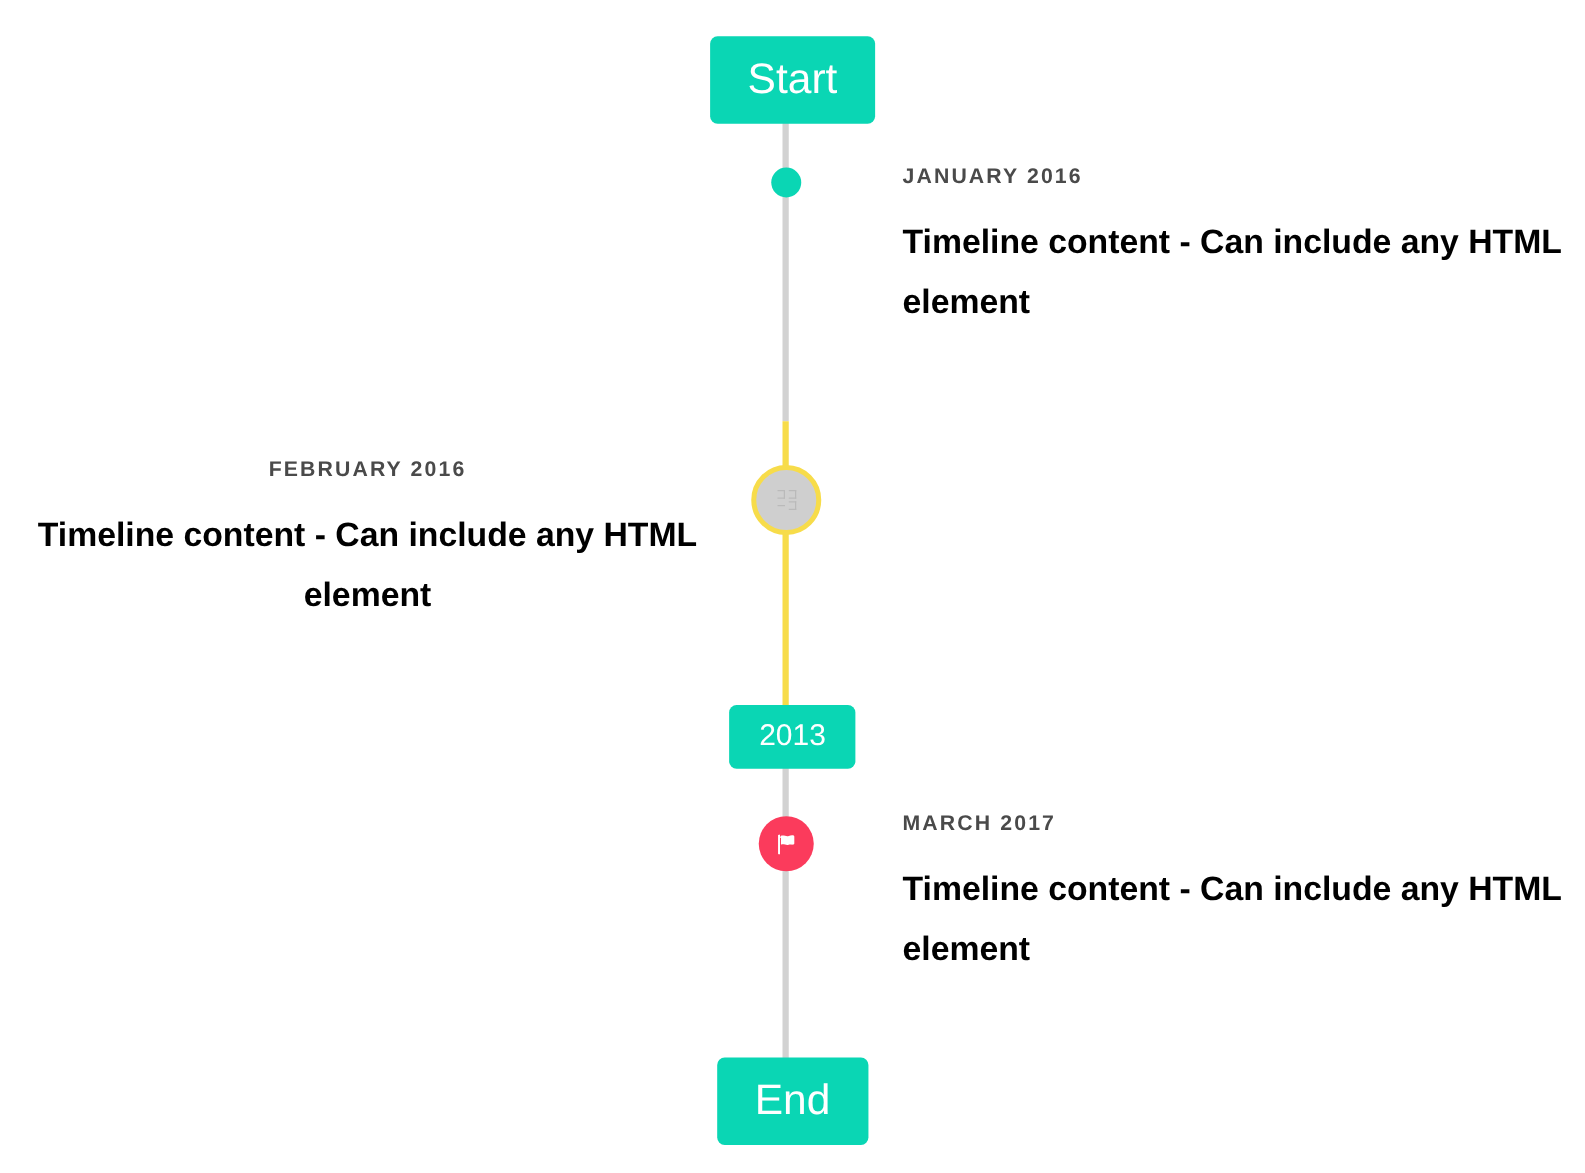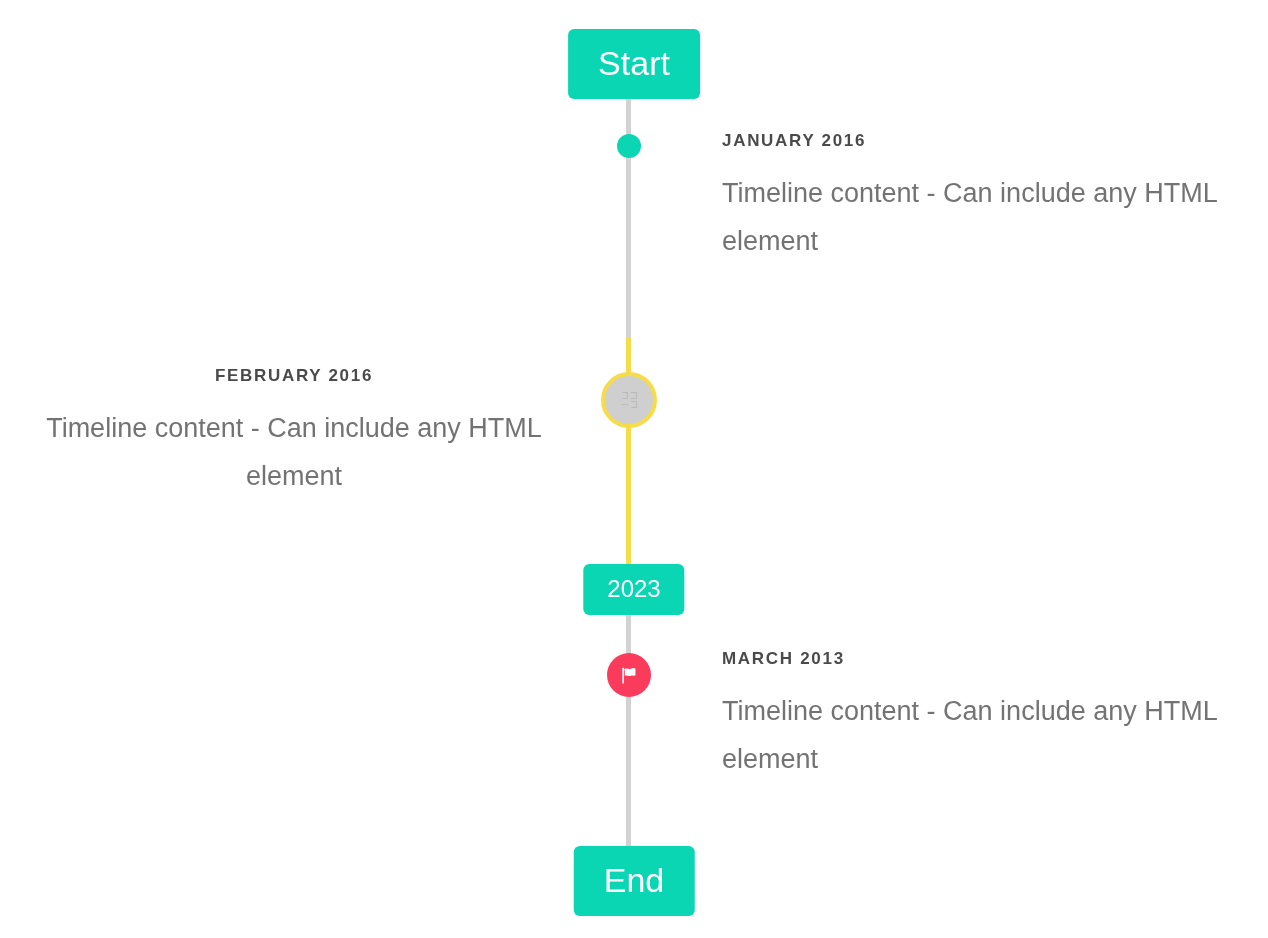--- a/index.html
+++ b/index.html
@@ -114,23 +114,23 @@
   .entry-date {
     font-size: 17px;
     font-weight: bold;
     letter-spacing: 1.7px;
     color: #4a4a4a;
     margin: 0 0 18px 0;
   }
   .entry-body {
     font-size: 27px;
     line-height: 1.78;
-    color: #737373;
+    color: #000000;
     margin: 0;
-    font-weight: 400;
+    font-weight: 700;
   }
 </style>
 </head>
 <body>
 
 <div class="timeline">
 
   <div class="axis-seg gray" style="top:96px;  height:241px;"></div>
   <div class="axis-seg yellow" style="top:337px; height:228px;"></div>
   <div class="axis-seg gray" style="top:614px; height:239px;"></div>
@@ -154,35 +154,35 @@
         <i></i>
     </span>
   </div>
 
   <div class="entry left" style="top:366px;">
     <p class="entry-date">FEBRUARY 2016</p>
     <p class="entry-body">Timeline content - Can include any HTML element</p>
   </div>
 
   <div class="badge small" style="top:564px;">
-    <span>2023</span>
+    <span>2013</span>
   </div>
 
   <div class="marker flag" style="top:675px;">
     <svg class="flag-icon" width="21" height="21" viewBox="0 0 24 24">
       <path fill="#ffffff" d="M5.2 3.1c-.62 0-1.12.5-1.12 1.12v16.2c0 .44.35.79.79.79s.79-.35.79-.79V4.9h.68
                c.3 0 .5.2.5.5v.5h-1.18V3.1H5.2z"></path>
       <rect x="4.1" y="3.1" width="1.6" height="17.9" rx="0.75" fill="#ffffff"></rect>
       <path fill="#ffffff" d="M6.6 4.2c2.6-1.1 4.6.9 7.1.1 1.5-.5 2.6-1 4.1-.6.6.16 1 .5 1 1.1v6.4
                c0 .55-.38.85-.95.95-1.6.3-2.7-.3-4.2.2-2.5.8-4.5-1.2-7.05-.1V4.2z"></path>
     </svg>
   </div>
 
   <div class="entry right" style="top:649px;">
-    <p class="entry-date">MARCH 2013</p>
+    <p class="entry-date">MARCH 2017</p>
     <p class="entry-body">Timeline content - Can include any HTML element</p>
   </div>
 
   <div class="badge big" style="top:846px;">
     <span>End</span>
   </div>
 
 </div>
 
 </body></html>

